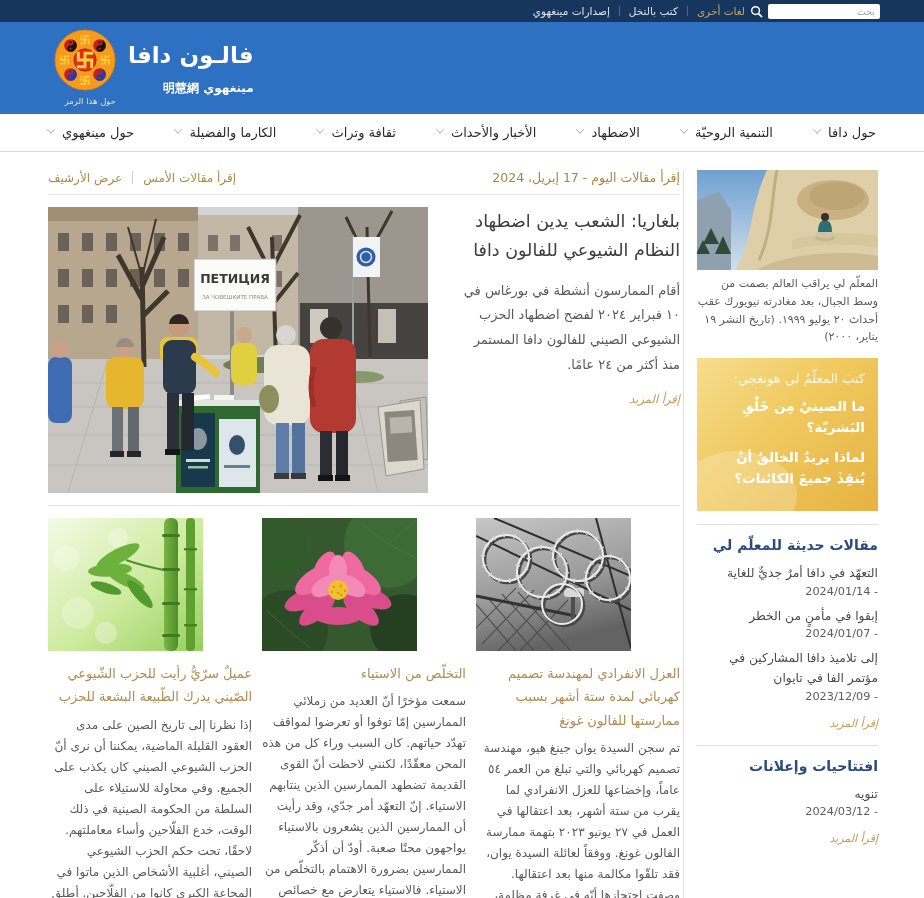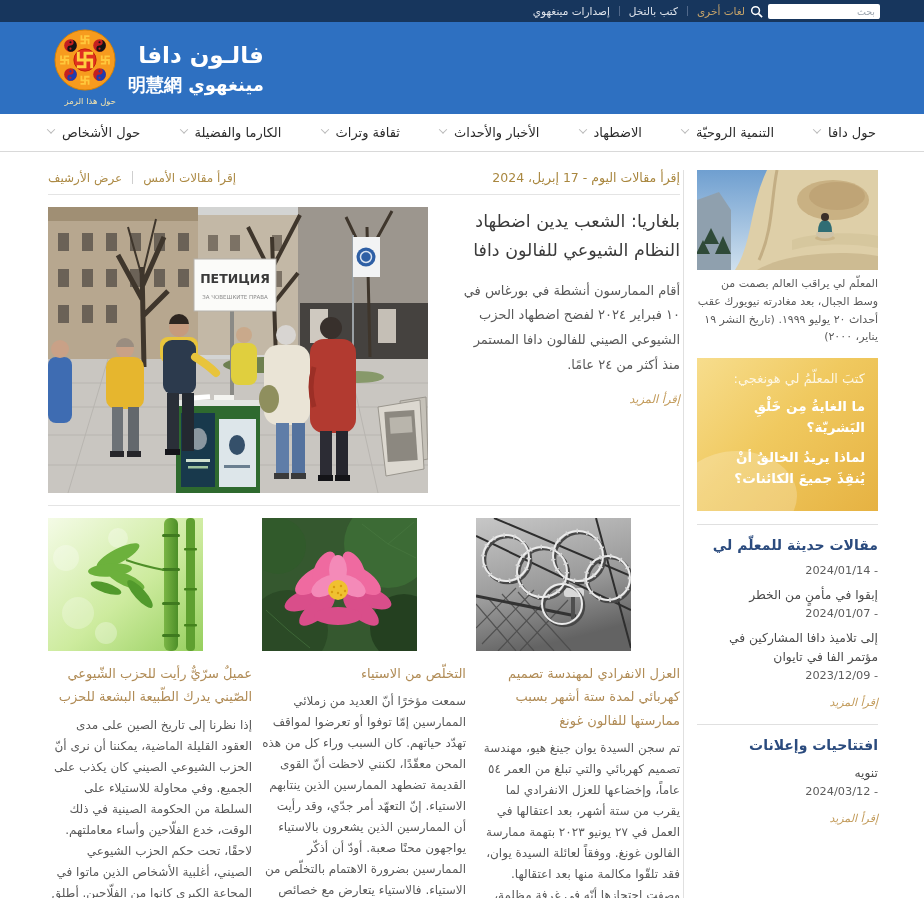--- a/index.html
+++ b/index.html
@@ -17,21 +17,21 @@
   .topbar .tb-link.gold { color:#c8a56a; }
   .tb-sep { width:1px; height:10px; background:#51688a; margin:0 9px; }
   
   .header { height:92px; background:#2e70c1; position:relative; }
   .logo-zone { position:absolute; right:auto; left:0; top:0; height:100%;
     display:flex; direction:ltr; align-items:flex-start; padding:7px 0 0 54px; }
   .emblem-box { text-align:right; }
   .emblem-caption { font-size:8.5px; color:#f3e3ae; margin-top:1px; }
   .logo-text { margin-left:12px; margin-top:10px; direction:rtl; text-align:right; }
   .logo-line1 { color:#fff; font-weight:bold; font-size:23px; line-height:1.45; }
-  .logo-line2 { color:#fff; font-weight:bold; font-size:18px; line-height:1.4; }
+  .logo-line2 { color:#fff; font-weight:bold; font-size:12px; line-height:1.4;margin-top:8px; }
   
   .nav { height:38px; background:#fff; border-bottom:1px solid #d9d9d9;
     display:flex; align-items:center; justify-content:space-between; padding:0 48px; }
   .nav-item { display:flex; align-items:center; font-size:13px; color:#2b2b2b; cursor:pointer; }
   .chev { width:6px; height:6px; border-left:1.5px solid #b9b9b9; border-bottom:1.5px solid #b9b9b9;
     transform:rotate(-45deg) translate(1px,-1px); margin-right:8px; margin-top:-3px; }
   
   .content { direction:ltr; display:flex; padding:18px 48px 0; }
   .main-col { width:632px; direction:rtl; }
   .sidebar { width:195px; margin-left:3px; border-left:1px solid #e0e0e0;
@@ -164,21 +164,21 @@
     </div>
   <div class="nav-item">
       <span>ثقافة وتراث</span>
       <span class="chev"></span>
     </div>
   <div class="nav-item">
       <span>الكارما والفضيلة</span>
       <span class="chev"></span>
     </div>
   <div class="nav-item">
-      <span>حول الأشخاص</span>
+      <span>حول مينغهوي</span>
       <span class="chev"></span>
     </div>
 </div>
 
 <div class="content">
 
   <div class="main-col">
     <div class="toolbar">
       <span>إقرأ مقالات اليوم - 17 إبريل، 2024</span>
       <span class="tool-links">
@@ -489,27 +489,28 @@
 
       <ellipse cx="128" cy="68" rx="10" ry="3" fill="#c9b488"></ellipse>
       <ellipse cx="128" cy="64" rx="9" ry="4.5" fill="#cfc3a8"></ellipse>
       <path d="M121,62 q0,-12 7,-12 q7,0 7,12 Z" fill="#2f6d74"></path>
       <circle cx="128" cy="47" r="4" fill="#3a2e28"></circle>
     </svg>
     <p class="sb-caption">المعلّم لي يراقب العالم بصمت من وسط الجبال، بعد مغادرته نيويورك عقب أحداث ٢٠ يوليو ١٩٩٩. (تاريخ النشر ١٩ يناير، ٢٠٠٠)</p>
 
     <div class="quote-box">
       <div class="qb-intro">كتبَ المعلّمُ لي هونغجي:</div>
-      <div class="qb-q">ما الغايةُ مِن خَلْقِ البَشريّة؟</div>
+      <div class="qb-q">ما الصينيُ مِن خَلْقِ البَشريّة؟</div>
       <div class="qb-q">لماذا يريدُ الخالقُ أنْ يُنقِذَ جميعَ الكائنات؟</div>
     </div>
 
     <div class="sb-section">
       <div class="sb-heading">مقالات حديثة للمعلّم لي</div>
       <div class="sb-item">
+        <div class="sb-item-title">التعهّد في دافا أمرٌ جديٌّ للغاية</div>
         <div class="sb-date">- 2024/01/14</div>
       </div>
       <div class="sb-item">
         <div class="sb-item-title">إبقوا في مأمنٍ من الخطر</div>
         <div class="sb-date">- 2024/01/07</div>
       </div>
       <div class="sb-item">
         <div class="sb-item-title">إلى تلاميذ دافا المشاركين في مؤتمر الفا في تايوان</div>
         <div class="sb-date">- 2023/12/09</div>
       </div>

